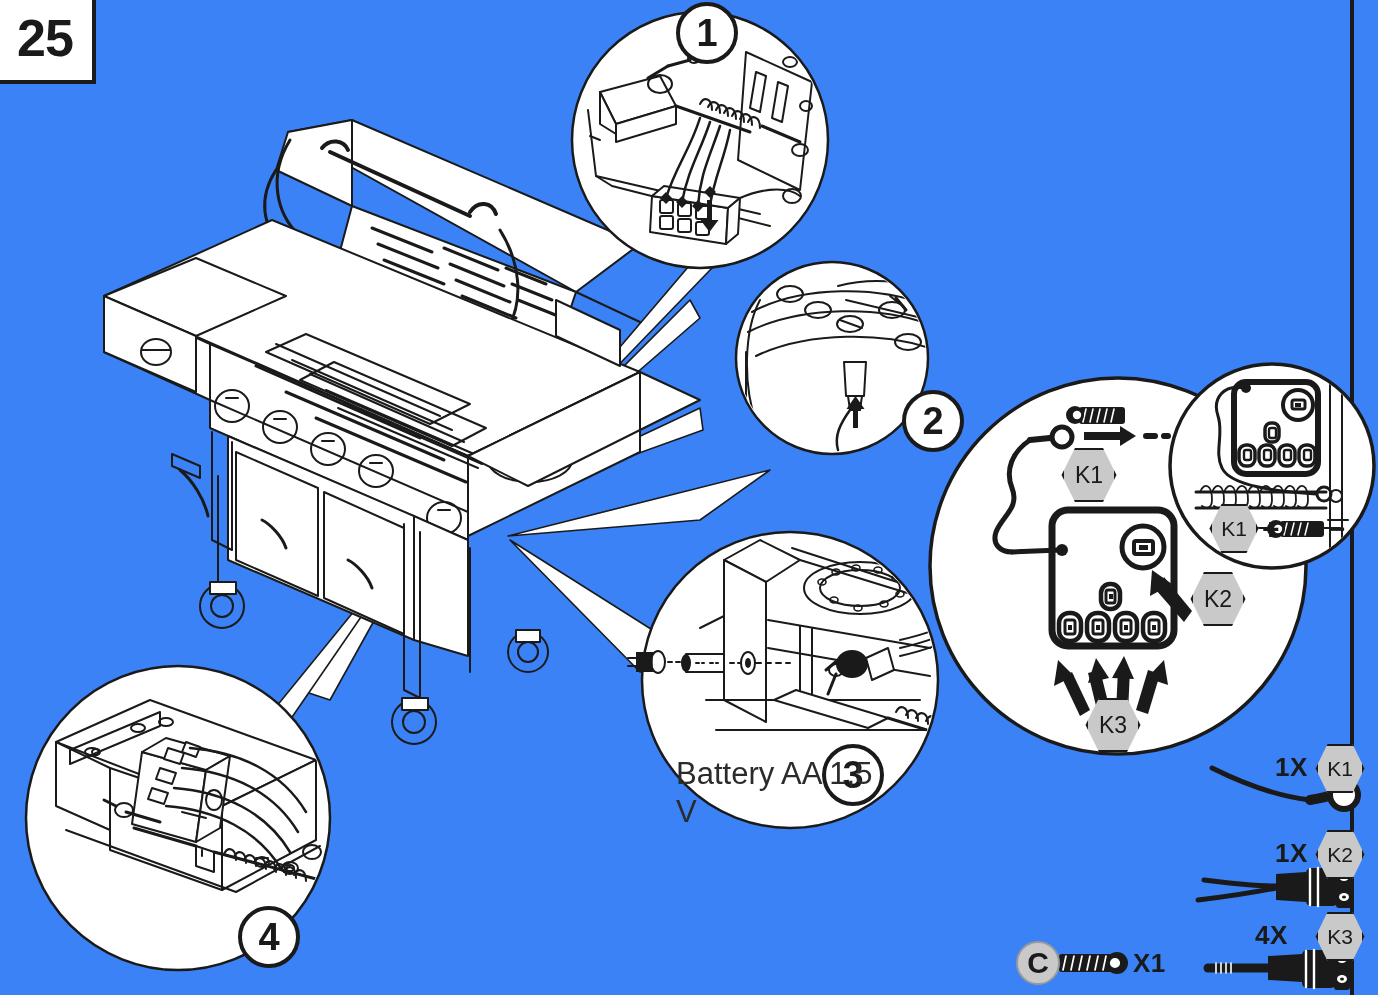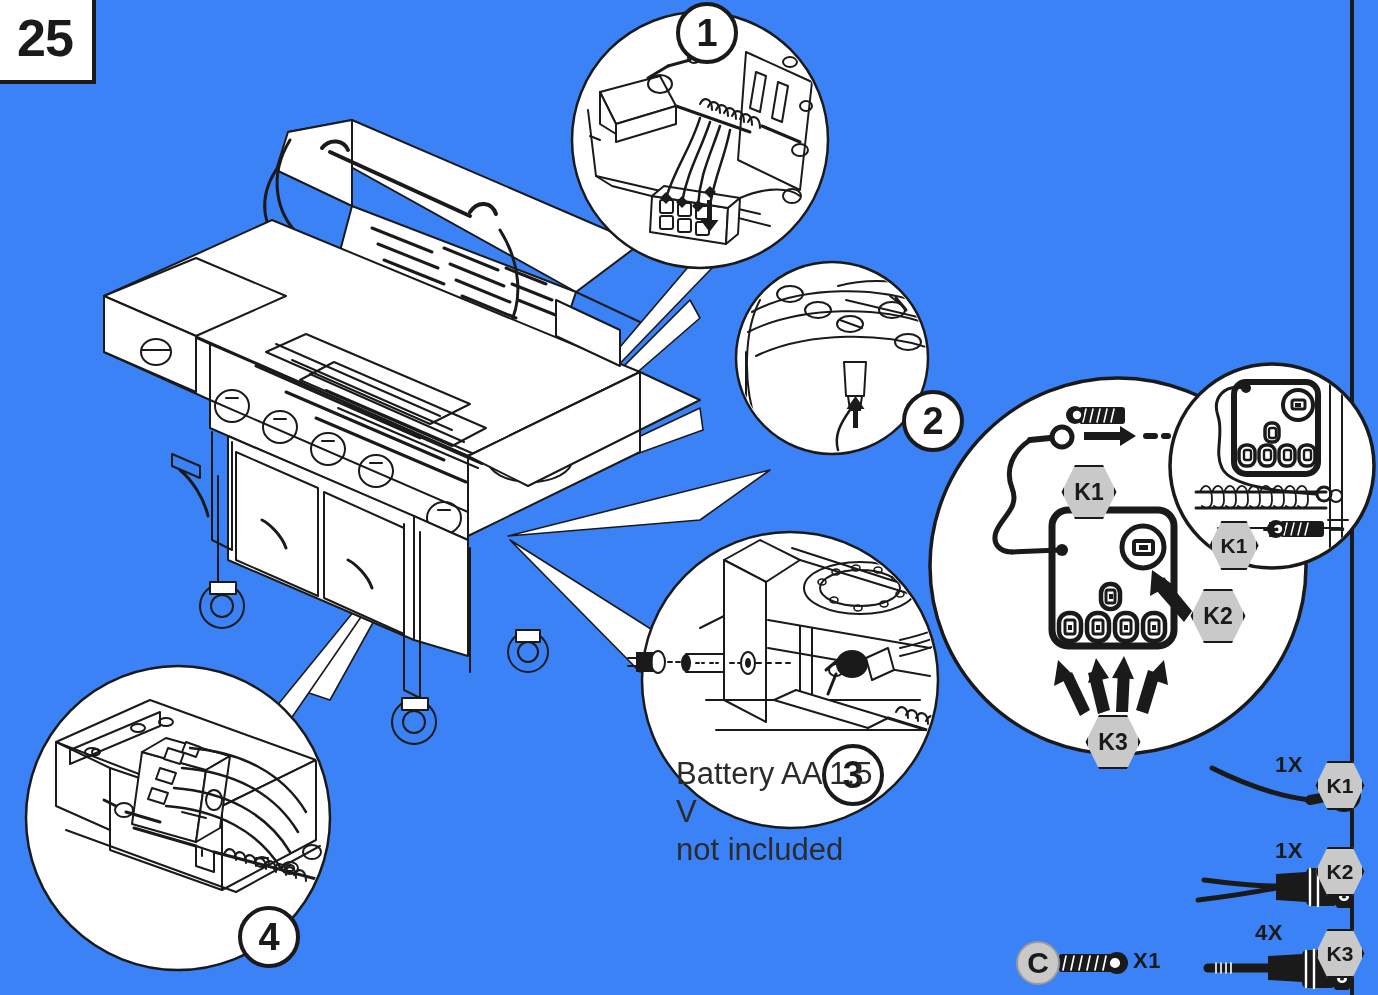--- a/index.html
+++ b/index.html
@@ -69,26 +69,25 @@
     justify-content: center;
     font-weight: bold;
     color: #1a1a1a;
     box-sizing: border-box;
   }
   .bubble-lg { width: 62px; height: 62px; font-size: 38px; }
   
   .hex {
     position: absolute;
     display: flex;
-    align-items: flex-end;
+    align-items: center;
     justify-content: center;
-    font-weight: bold;
+    font-weight: normal;
     color: #1a1a1a;
     box-sizing: border-box;
-    margin-top: 20px;
   }
   .hex-inner {
     width: 100%;
     height: 100%;
     display: flex;
     align-items: center;
     justify-content: center;
     background: #c9c9c9;
     border: 3px solid #1a1a1a;
     clip-path: polygon(25% 2%, 75% 2%, 99% 50%, 75% 98%, 25% 98%, 1% 50%);
@@ -98,21 +97,21 @@
   
   .note {
     position: absolute;
     font-size: 31px;
     color: #2b2b2b;
     line-height: 1.22;
     font-family: "Liberation Sans", sans-serif;
   }
   .qty {
     position: absolute;
-    font-size: 22px;
+    font-size: 26px;
     font-weight: bold;
     color: #1a1a1a;
     letter-spacing: 0.5px;
   }
   
   .token-c {
     position: absolute;
     width: 44px;
     height: 44px;
     border-radius: 50%;
@@ -744,21 +743,20 @@
   </div>
   <div class="bubble bubble-lg" style="left:822px; top:744px;">
     <span>3</span>
   </div>
   <div class="bubble bubble-lg" style="left:238px; top:906px;">
     <span>4</span>
   </div>
 
   <div class="note" style="left:676px; top:755px; width:210px;">
     <div>Battery AA 1,5 V</div>
-    <div>not included</div>
   </div>
 
   <div class="hex hex-k1" style="left:1061px; top:450px;">
     <div class="hex-inner">
         <span>K1</span>
       </div>
   </div>
   <div class="hex hex-k1" style="left:1190px; top:574px;">
     <div class="hex-inner">
         <span>K2</span>

